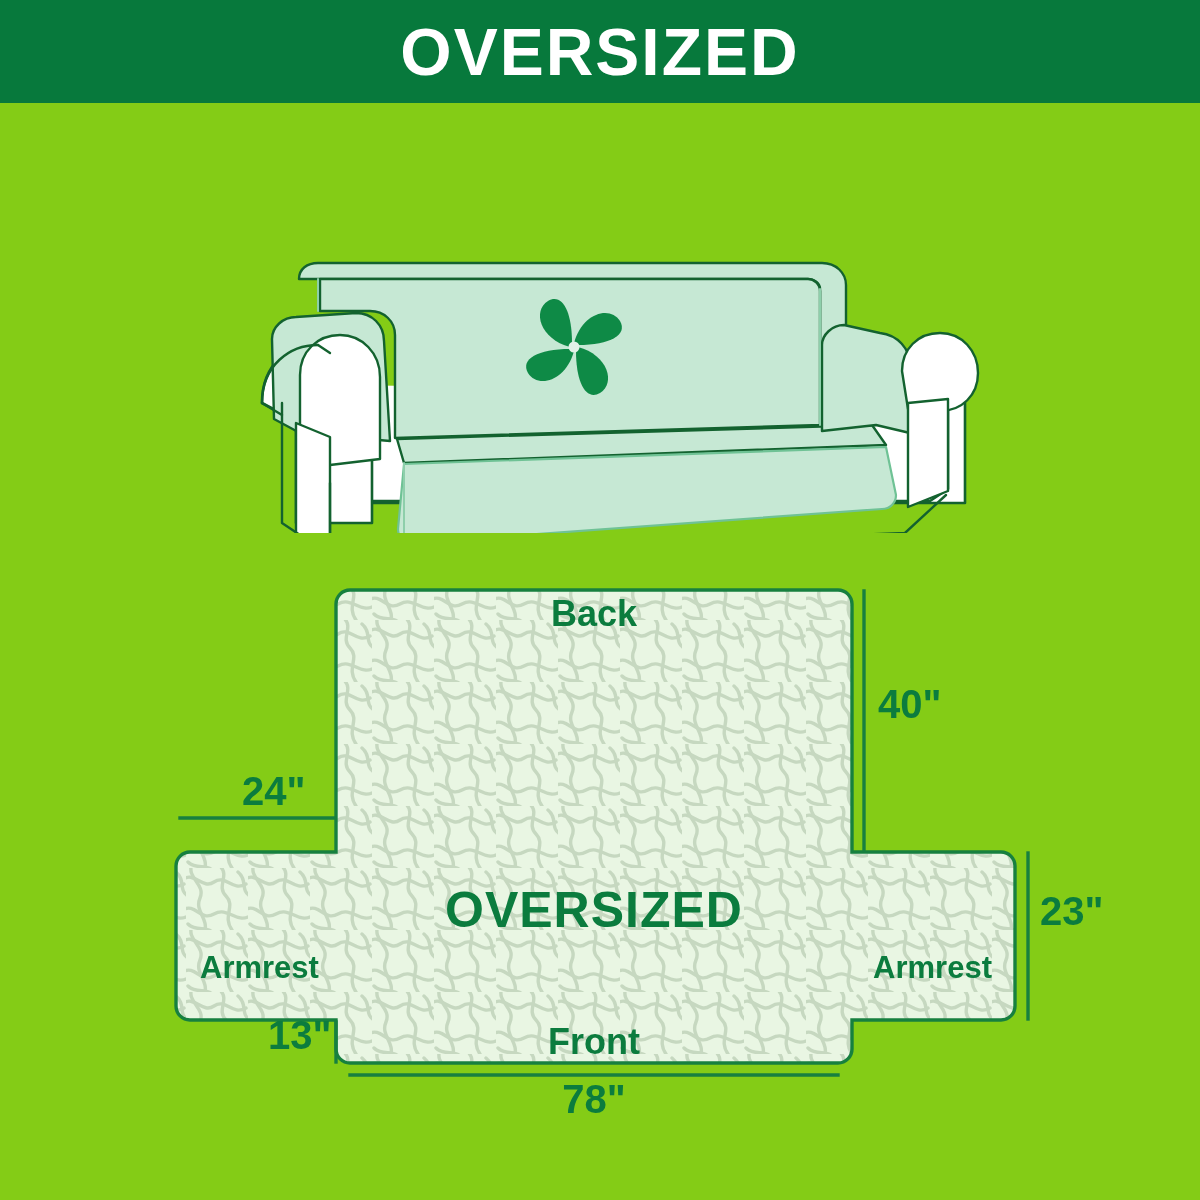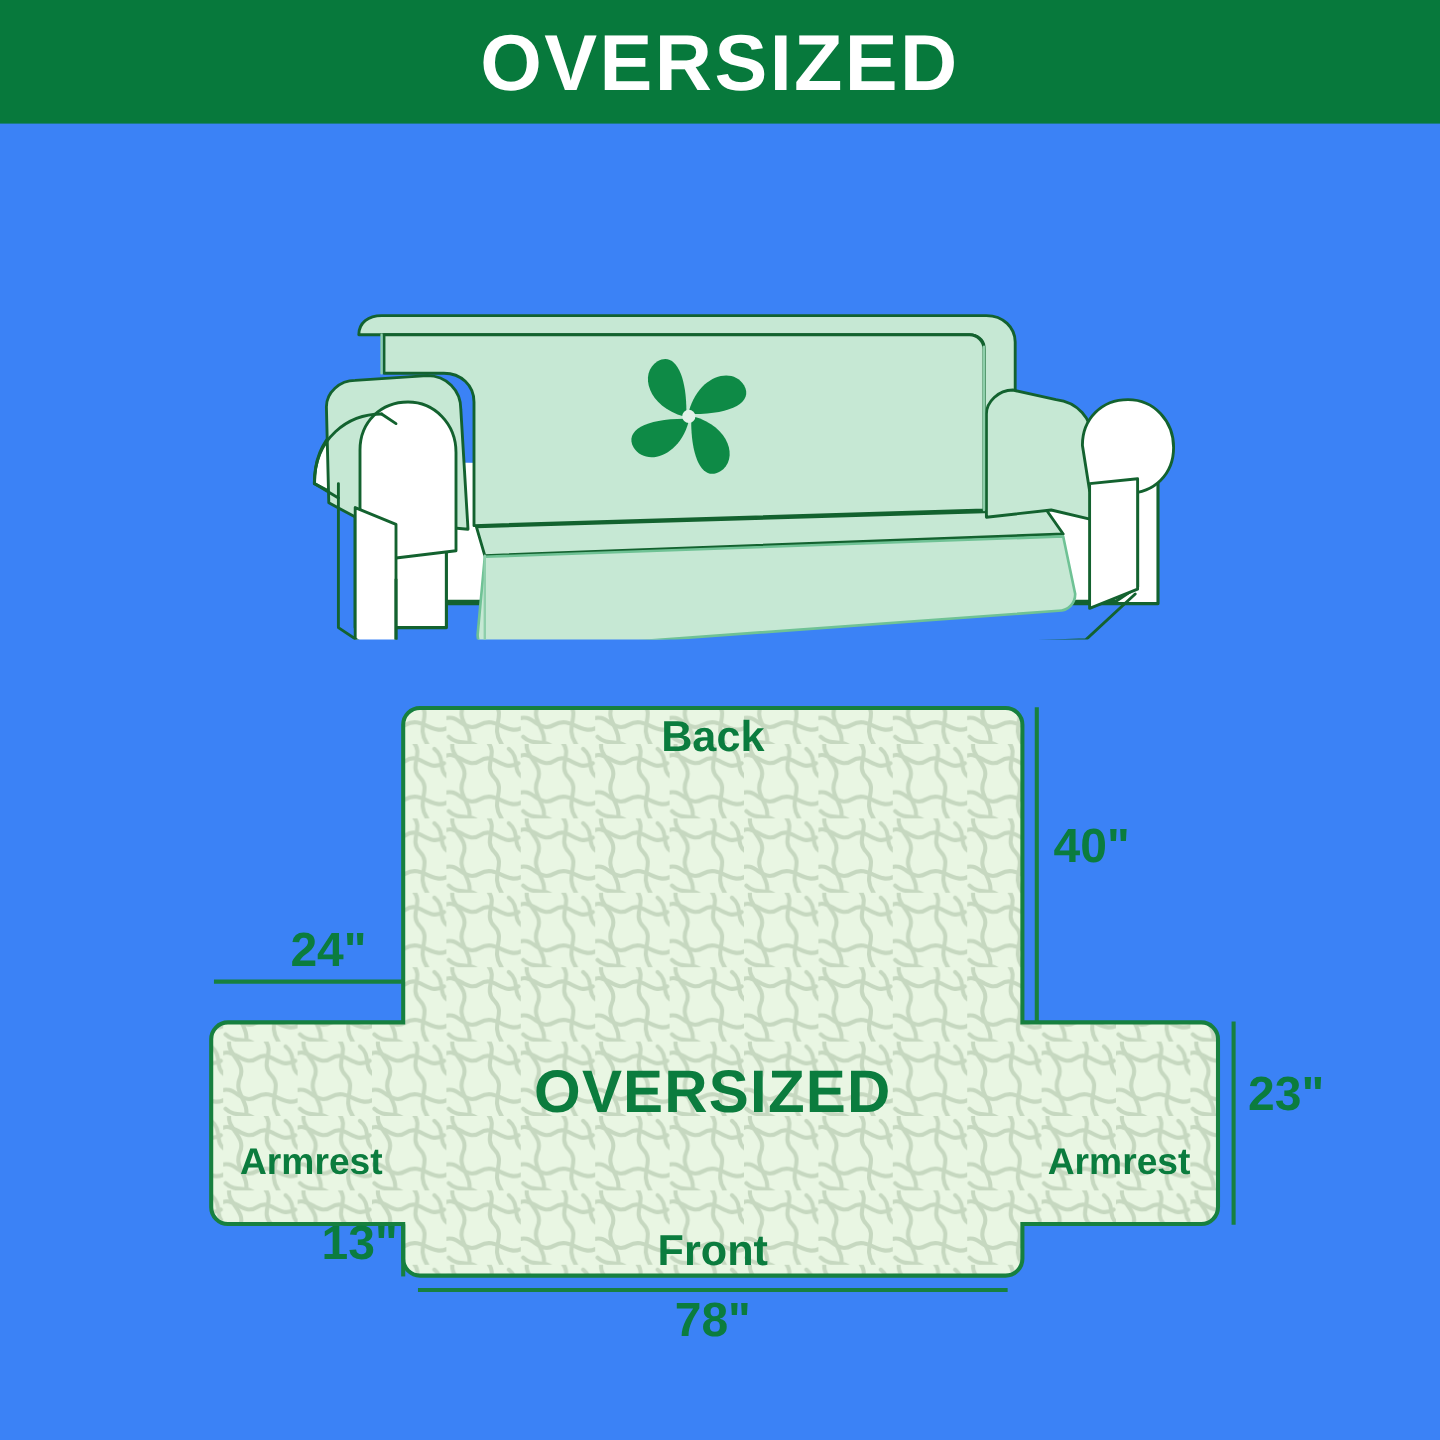--- a/index.html
+++ b/index.html
@@ -11,21 +11,21 @@
     width: 1200px;
     height: 1200px;
     font-family: "Liberation Sans", sans-serif;
     overflow: hidden;
     position: relative;
   }
   #page {
     position: relative;
     width: 1200px;
     height: 1200px;
-    background: #3b82f6;
+    background: #84cc16;
   }
   
   .banner {
     position: absolute;
     left: 0;
     top: 0;
     width: 1200px;
     height: 103px;
     background: #07793c;
     display: flex;

